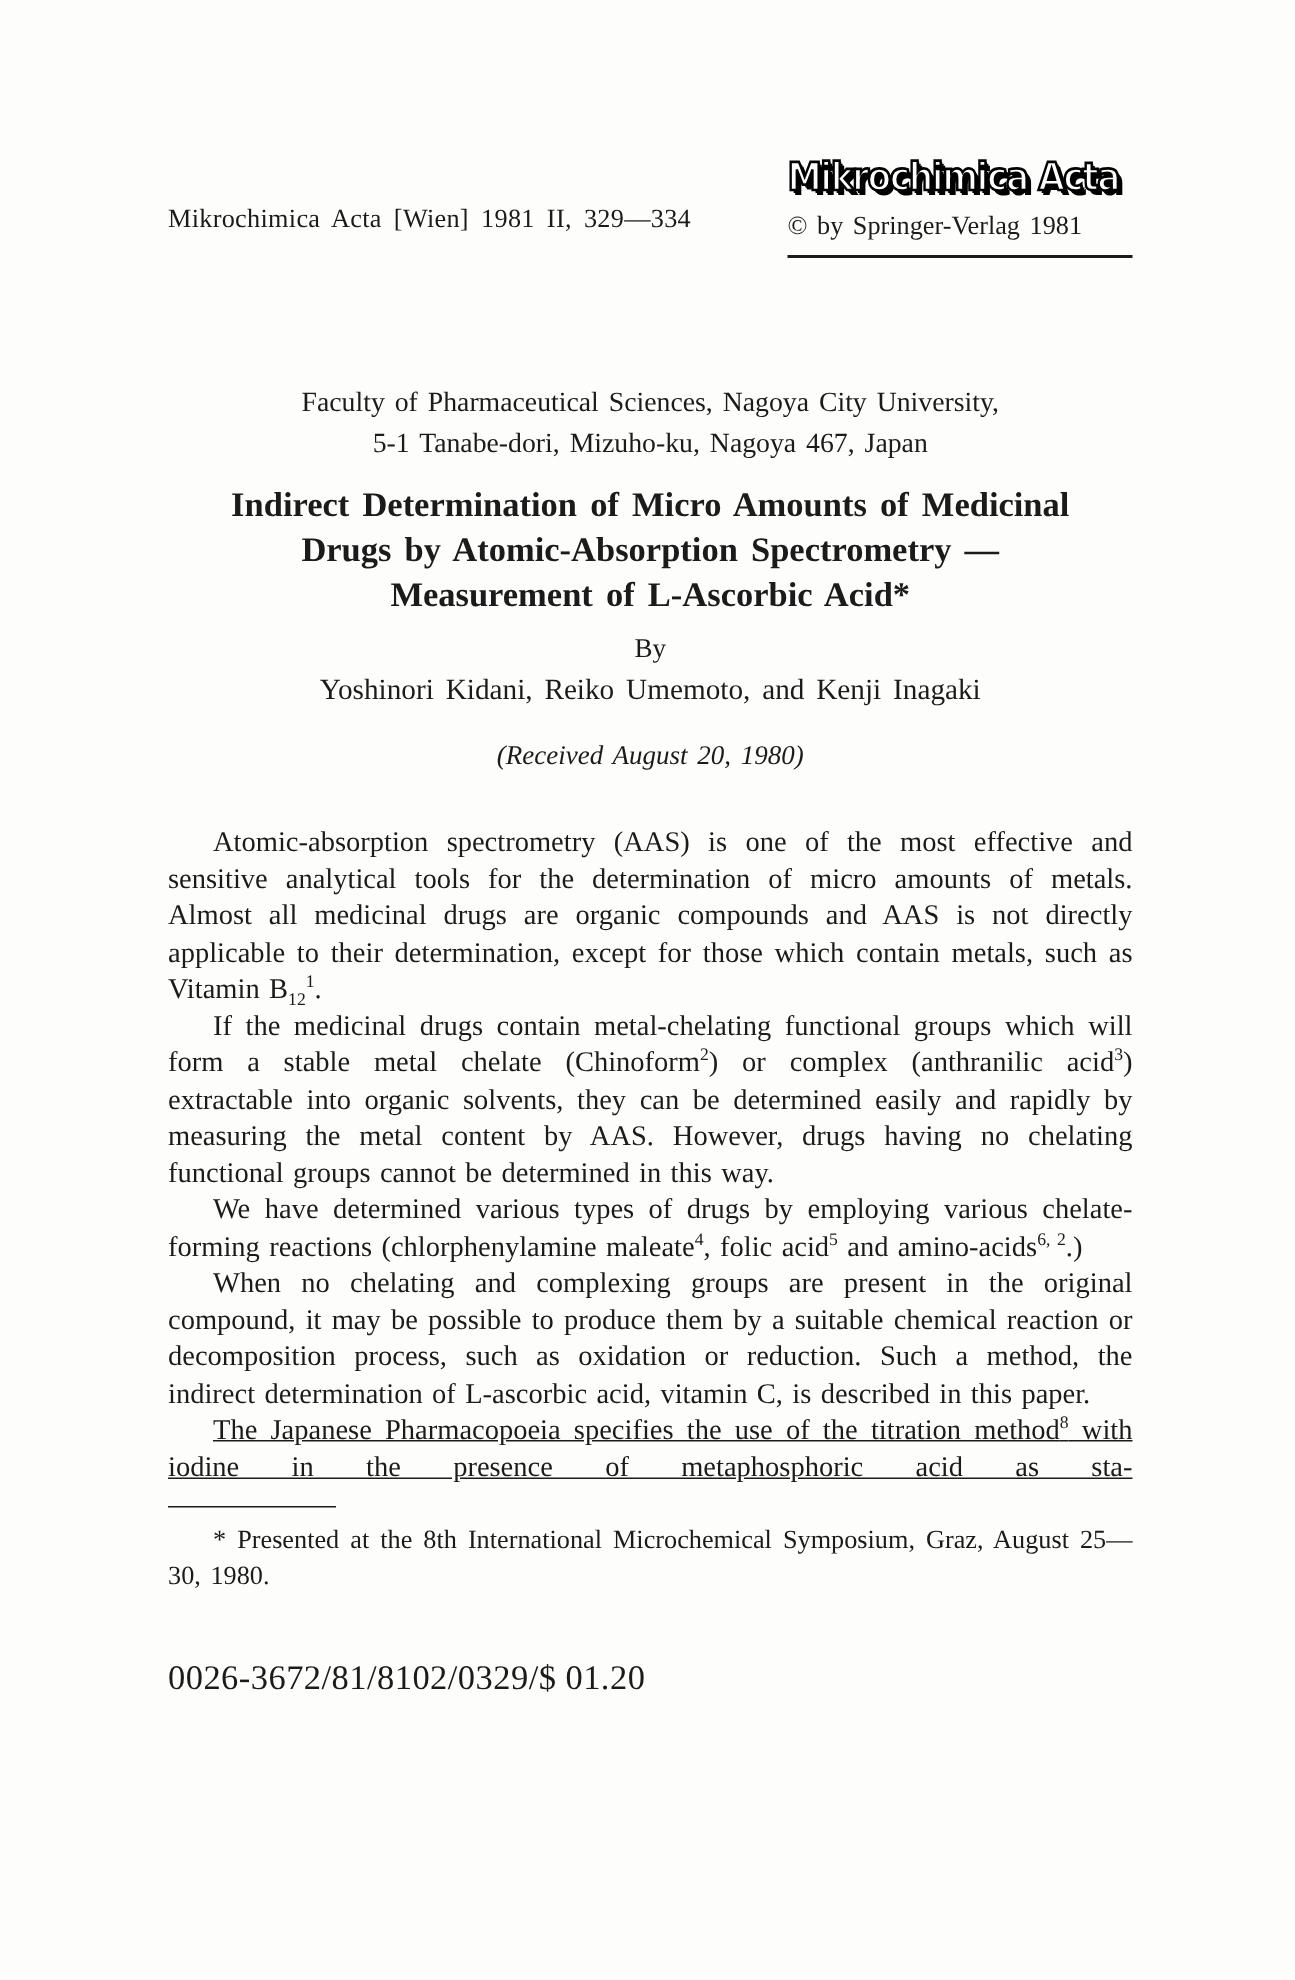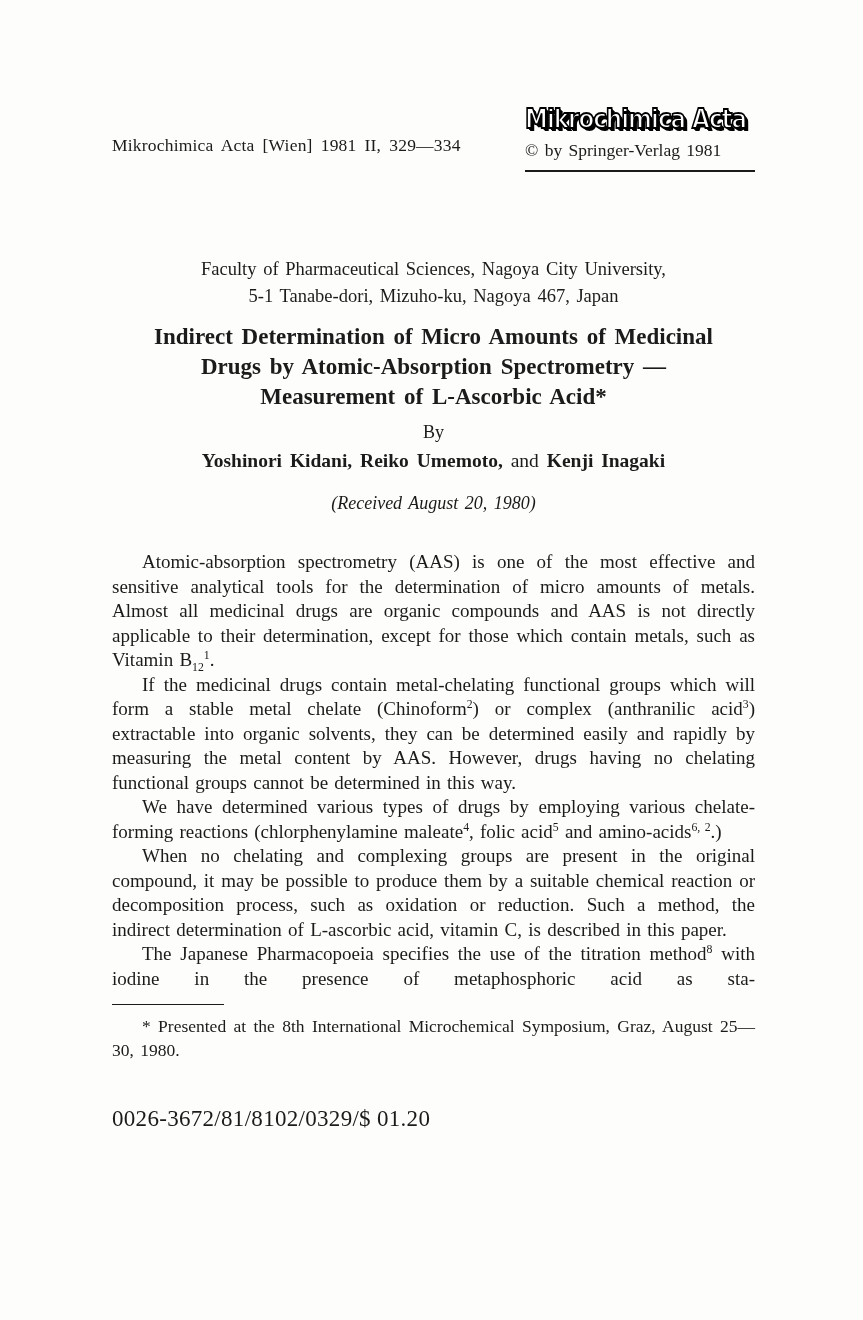--- a/index.html
+++ b/index.html
@@ -78,41 +78,41 @@
     margin-top: 10px;
     text-align: center;
     font-size: 18px;
   }
   .authors {
     margin-top: 7px;
     text-align: center;
     font-size: 19.5px;
     word-spacing: 3px;
   }
-  .authors b { font-weight: bold; margin-top: 28px; }
+  .authors b { font-weight: normal; margin-top: 28px; }
   .received {
     margin-top: 21px;
     text-align: center;
     font-style: italic;
     font-size: 18px;
     word-spacing: 2px;
   }
   
   .body-text {
     margin-top: 36px;
     font-size: 19px;
     line-height: 24.5px;
     text-align: justify;
     word-spacing: 1.5px;
   }
   .body-text p {
     margin: 0;
     text-indent: 30px;
   }
-  .body-text p.cont { text-align-last: justify; }
+  .body-text p.cont { text-align-last: justify; text-decoration: underline; }
   sup, sub {
     font-size: 0.62em;
     line-height: 0;
   }
   sup { vertical-align: super; }
   sub { vertical-align: sub; }
   
   .footnote-rule {
     margin: 13px 0 0 0;
     border: 0;

